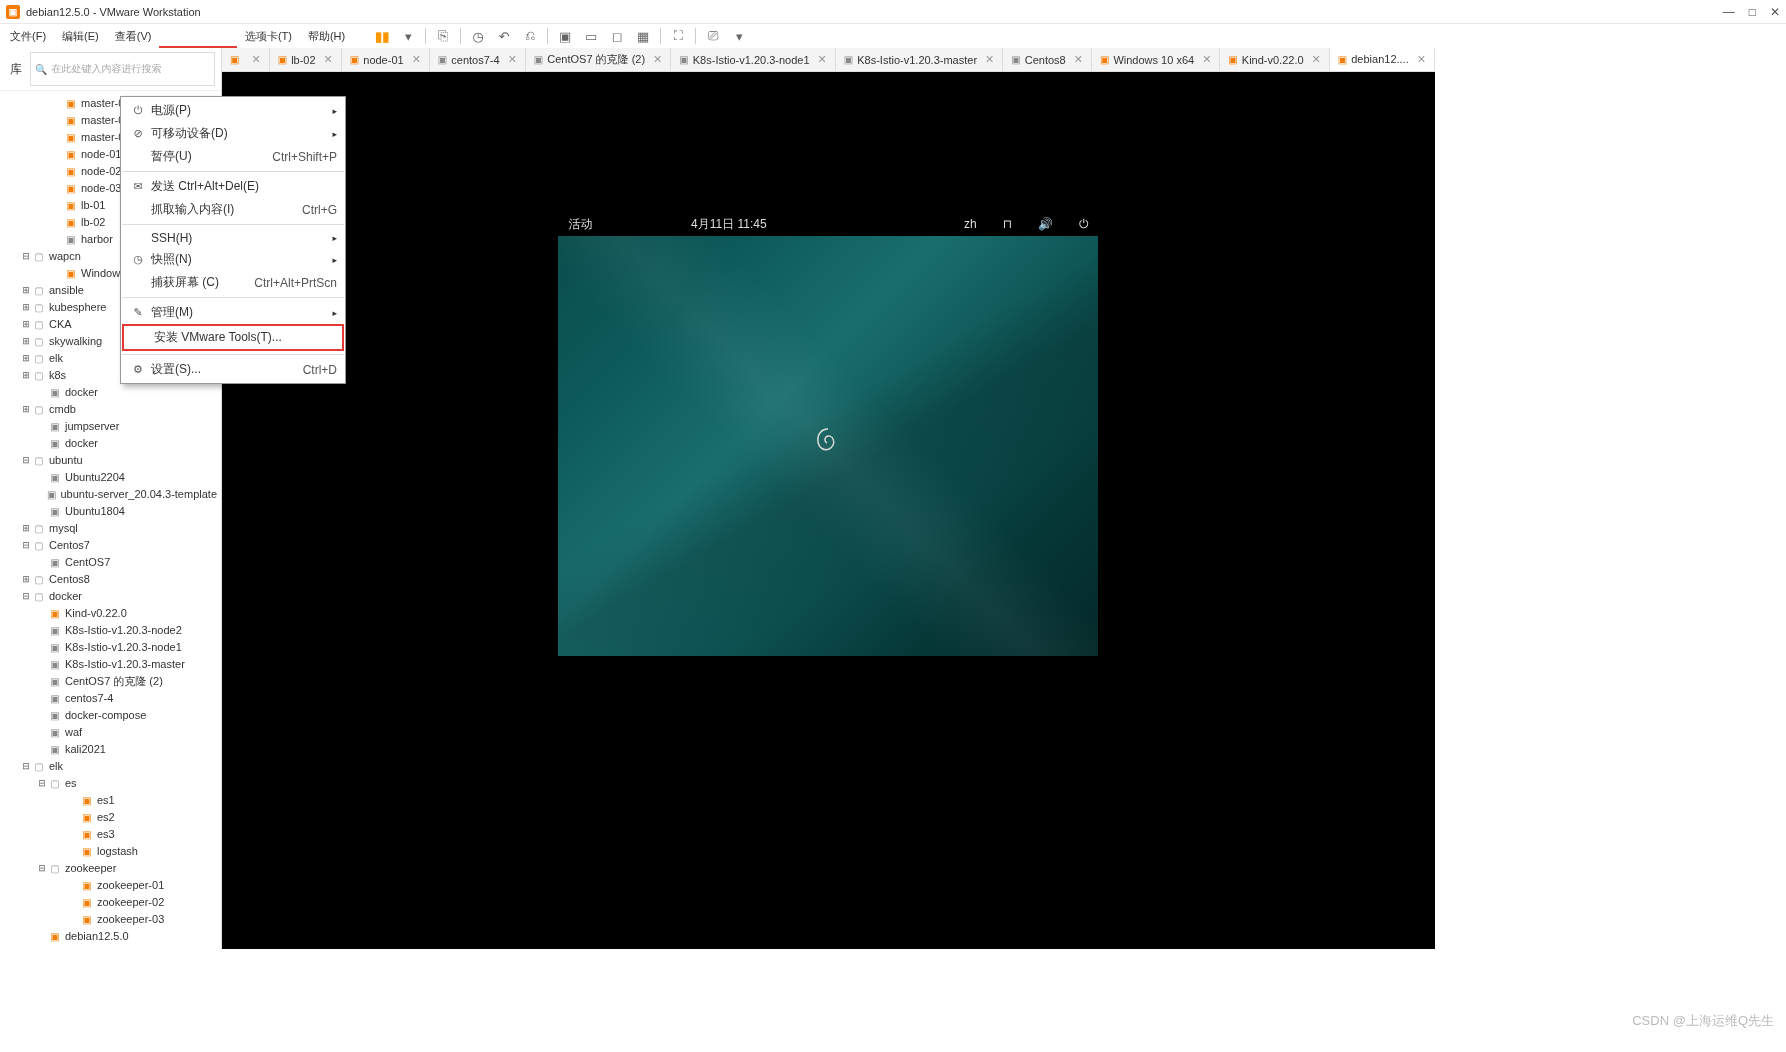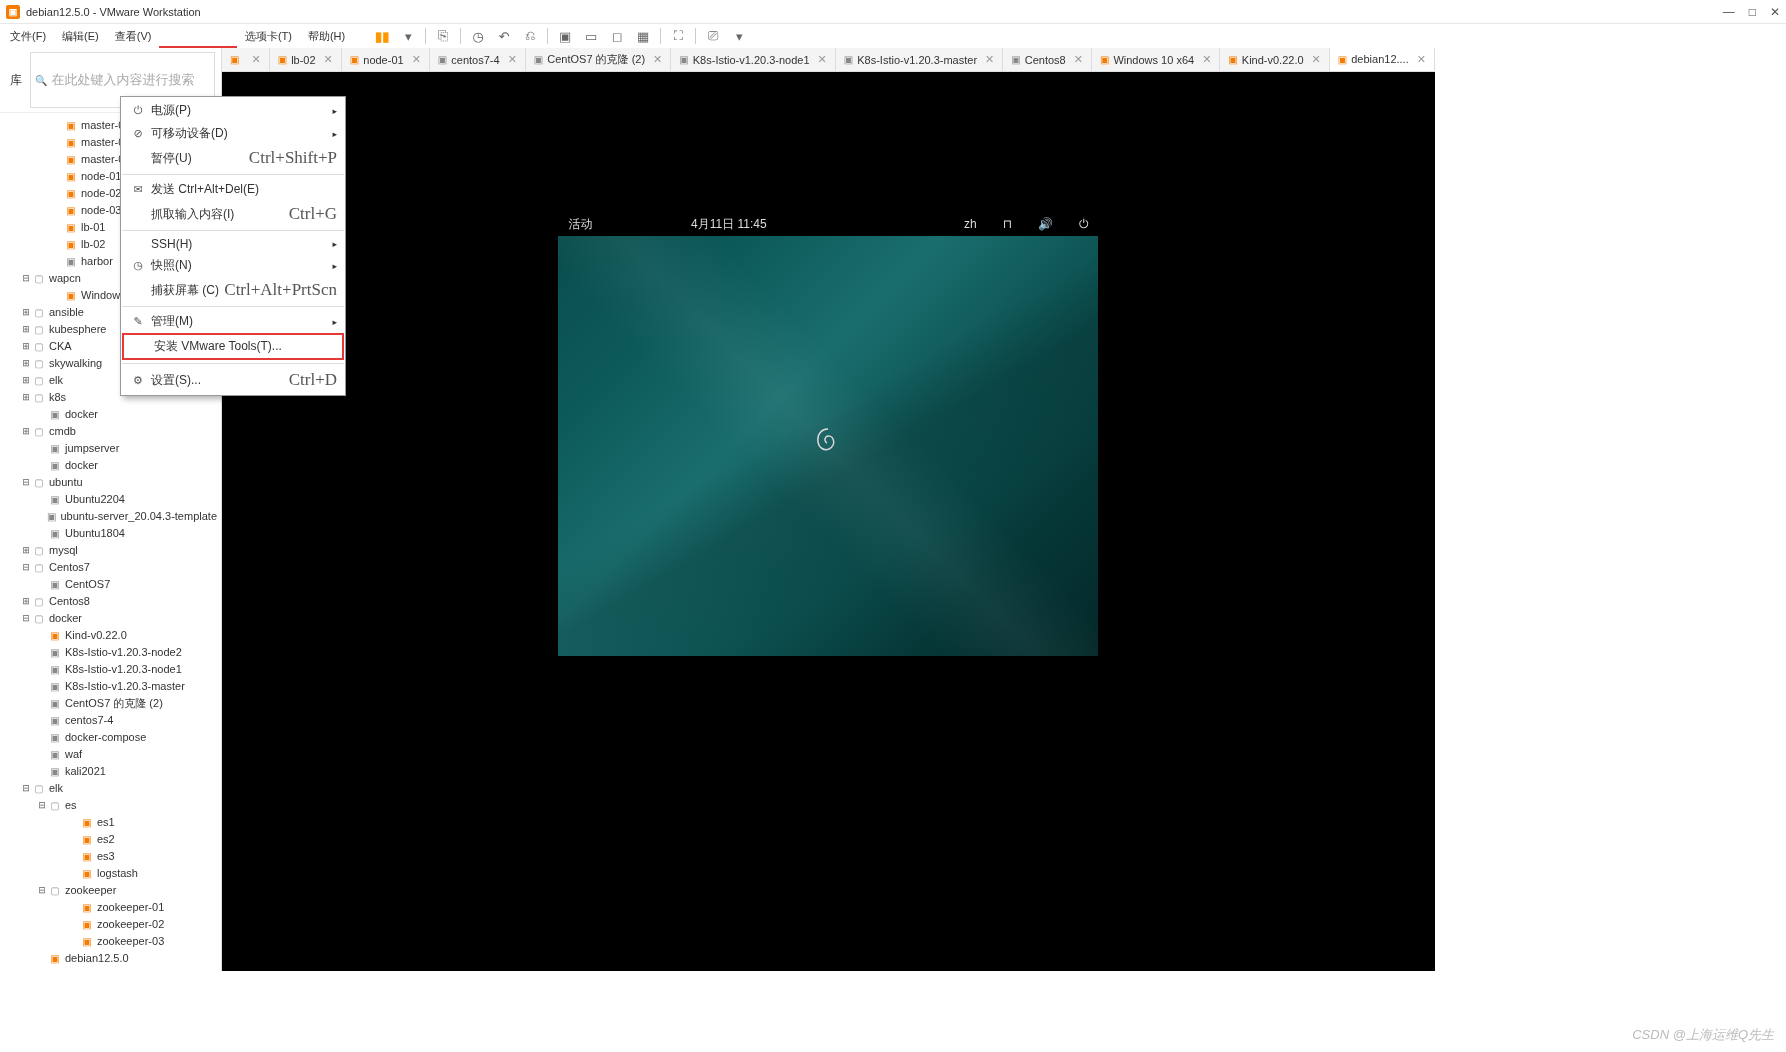--- a/index.html
+++ b/index.html
@@ -15,21 +15,21 @@
 .menubar .toolbar-icons { margin-left: 20px; display: flex; align-items: center; gap: 8px; }
 .tbi { width: 18px; height: 18px; display: inline-flex; align-items: center; justify-content: center; color: #666; font-size: 13px; }
 .tbi.orange { color: #ff9800; font-weight: bold; }
 .tbi.sep { border-left: 1px solid #ccc; height: 16px; width: 1px; }
 
 .main { display: flex; height: calc(100% - 48px); }
 
 .sidebar { width: 222px; background: #fff; border-right: 1px solid #ddd; overflow-y: auto; }
 .sidebar-header { display: flex; align-items: center; padding: 4px 6px; border-bottom: 1px solid #eee; }
 .sidebar-header .lib { font-size: 12px; padding: 2px 4px; }
-.search { flex: 1; margin-left: 4px; display: flex; align-items: center; border: 1px solid #ddd; padding: 18px 4px; color: #aaa; font-size: 13px; }
+.search { flex: 1; margin-left: 4px; display: flex; align-items: center; border: 1px solid #ddd; padding: 9px 4px; color: #aaa; font-size: 10px; }
 .search::before { content: "🔍"; font-size: 10px; margin-right: 4px; }
 
 .tree { padding: 4px 0; }
 .tree-item { display: flex; align-items: center; padding: 1px 4px; white-space: nowrap; cursor: default; line-height: 15px; font-size: 11px; }
 .tree-item .toggle { width: 12px; font-size: 9px; color: #666; text-align: center; }
 .tree-item .icon { width: 14px; height: 14px; margin-right: 3px; display: inline-flex; align-items: center; justify-content: center; font-size: 10px; }
 .tree-item .icon.vm { color: #f57c00; }
 .tree-item .icon.vm-off { color: #888; }
 .tree-item .icon.folder { color: #999; }
 .star { color: #ffc107; margin-left: auto; font-size: 11px; } .d1 { padding-left: 20px; } .d2 { padding-left: 36px; } .d3 { padding-left: 52px; } .d4 { padding-left: 68px; }
@@ -51,25 +51,25 @@
 .guest-desktop::before { content: ""; position: absolute; inset: 0; background:
   linear-gradient(45deg, transparent 40%, rgba(255,255,255,0.05) 50%, transparent 60%),
   linear-gradient(-30deg, transparent 30%, rgba(0,0,0,0.15) 45%, transparent 55%);
 }
 .swirl { color: #e8e8e8; font-size: 30px; }
 
 .dropdown { position: absolute; top: 48px; left: 120px; width: 226px; background: #fff; border: 1px solid #999; box-shadow: 3px 3px 6px rgba(0,0,0,0.3); z-index: 100; padding: 2px 0; }
 .dd-item { display: flex; align-items: center; padding: 3px 8px; font-size: 12px; }
 .dd-item .dd-icon { width: 18px; font-size: 11px; color: #555; text-align: center; margin-right: 4px; }
 .dd-item .arrow { margin-left: auto; font-size: 9px; color: #333; }
-.dd-item .shortcut { margin-left: auto; color: #555; font-size: 17px; font-family: Liberation Serif, serif; }
+.dd-item .shortcut { margin-left: auto; color: #555; font-size: 12px; }
 .dd-sep { height: 1px; background: #ddd; margin: 3px 1px; }
 .dd-highlight { border: 2px solid #e53935; margin: 0 1px; }
 
-.watermark { position: absolute; right: 12px; bottom: 8px; color: #bbb; font-size: 13px; font-style: italic; }
+.watermark { position: absolute; right: 12px; bottom: 22px; color: #bbb; font-size: 13px; }
 .main-area { position: relative; flex: 1; display: flex; }
 </style>
 </head>
 <body>
 
 <div class="titlebar">
   <span class="app-icon">▣</span>
   <span>debian12.5.0 - VMware Workstation</span>
   <div class="win-controls">
     <span>—</span>

